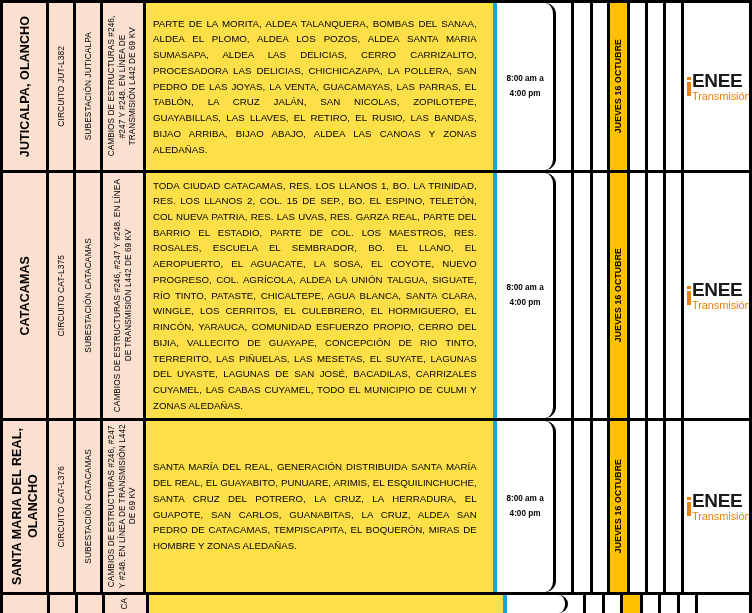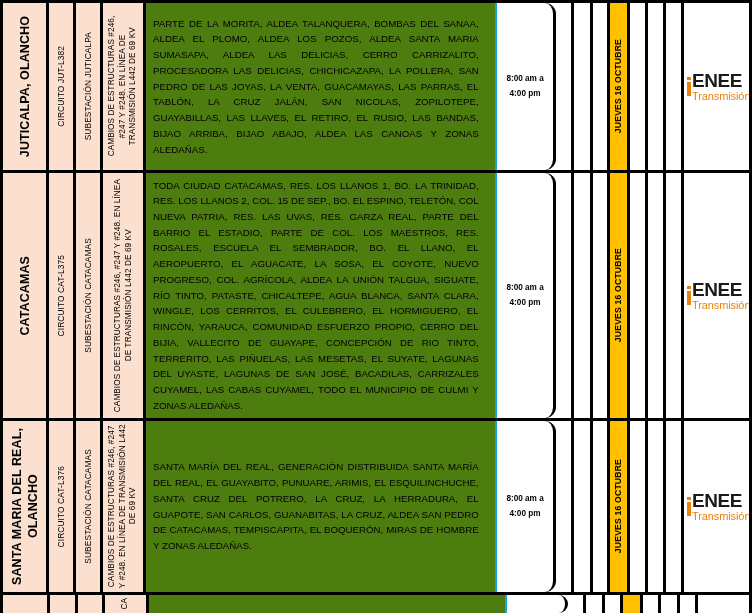--- a/index.html
+++ b/index.html
@@ -62,22 +62,22 @@
     font-weight: bold;
     max-height: 100%;
   }
   .col-circ .vtext   { font-size: 8.4px; }
   .col-subest .vtext { font-size: 8.4px; }
   .col-desc .vtext   { font-size: 8.2px; max-height: 96%; }
 
   
   .desc {
     width: 358px;
-    background: #4d7c0f;
-    border-right: 2px solid #0ea5e9;
+    background: #fde047;
+    border-right: 4px solid #0ea5e9;
     box-sizing: border-box;
     display: flex;
     align-items: center;
     padding: 4px 16px 4px 7px;
   }
   .desc p {
     margin: 0;
     font-size: 9.7px;
     line-height: 1.62;
     text-align: justify;

